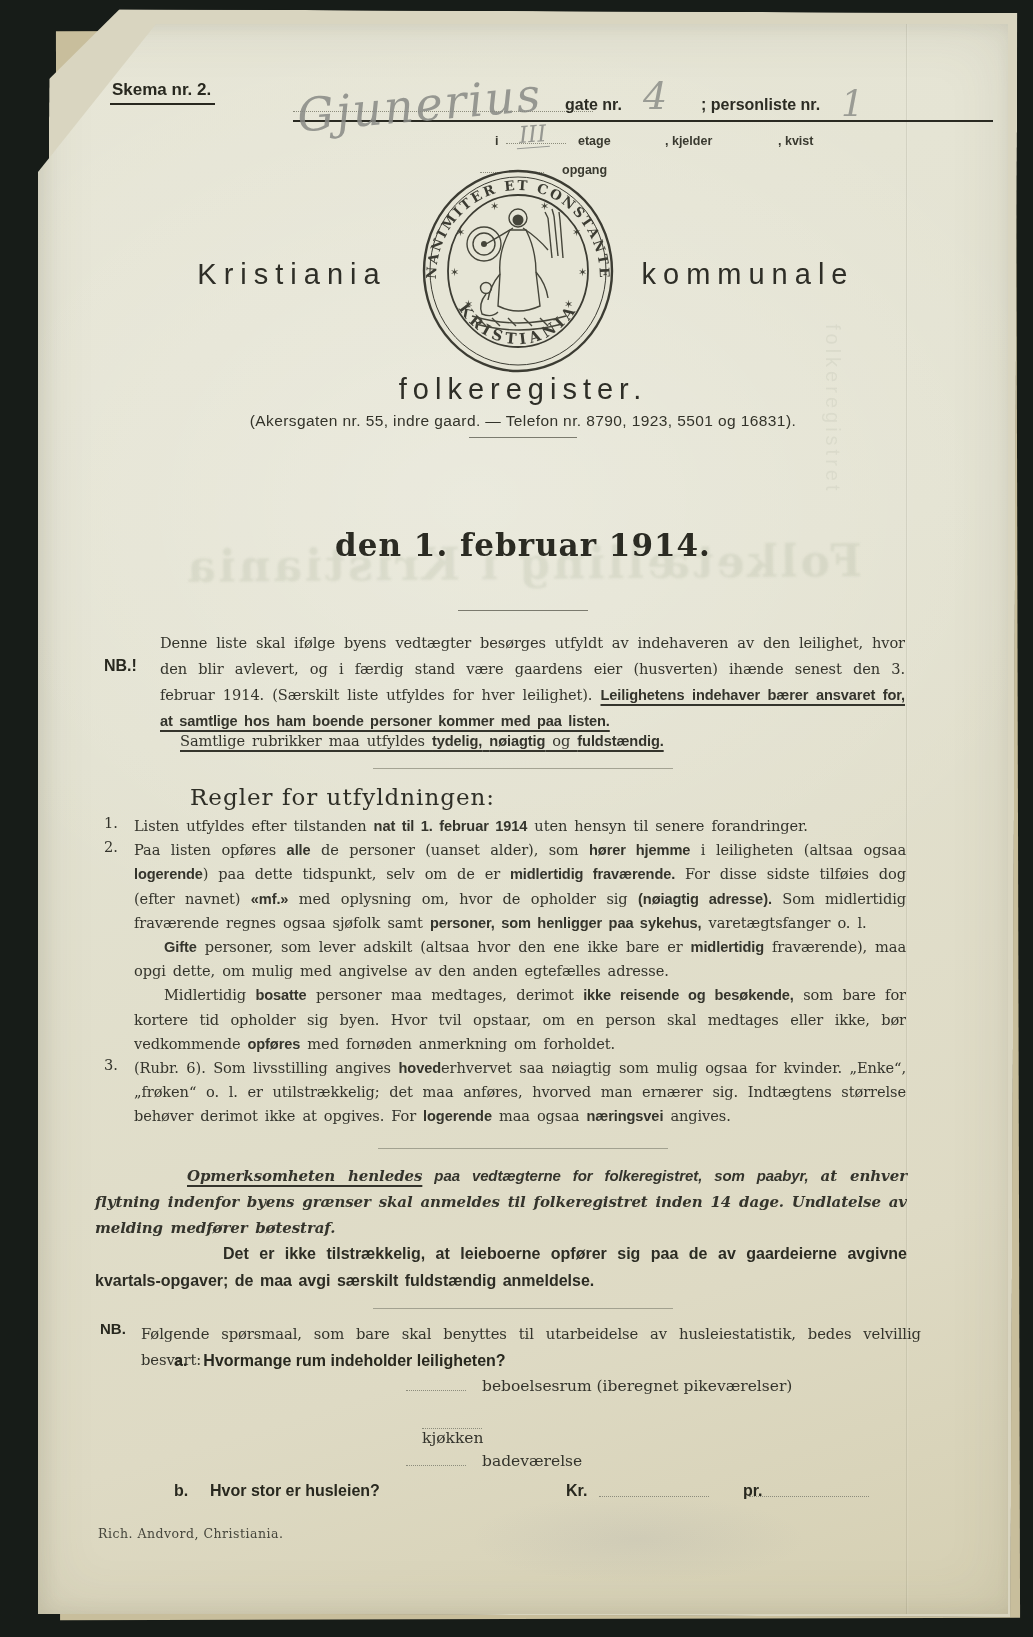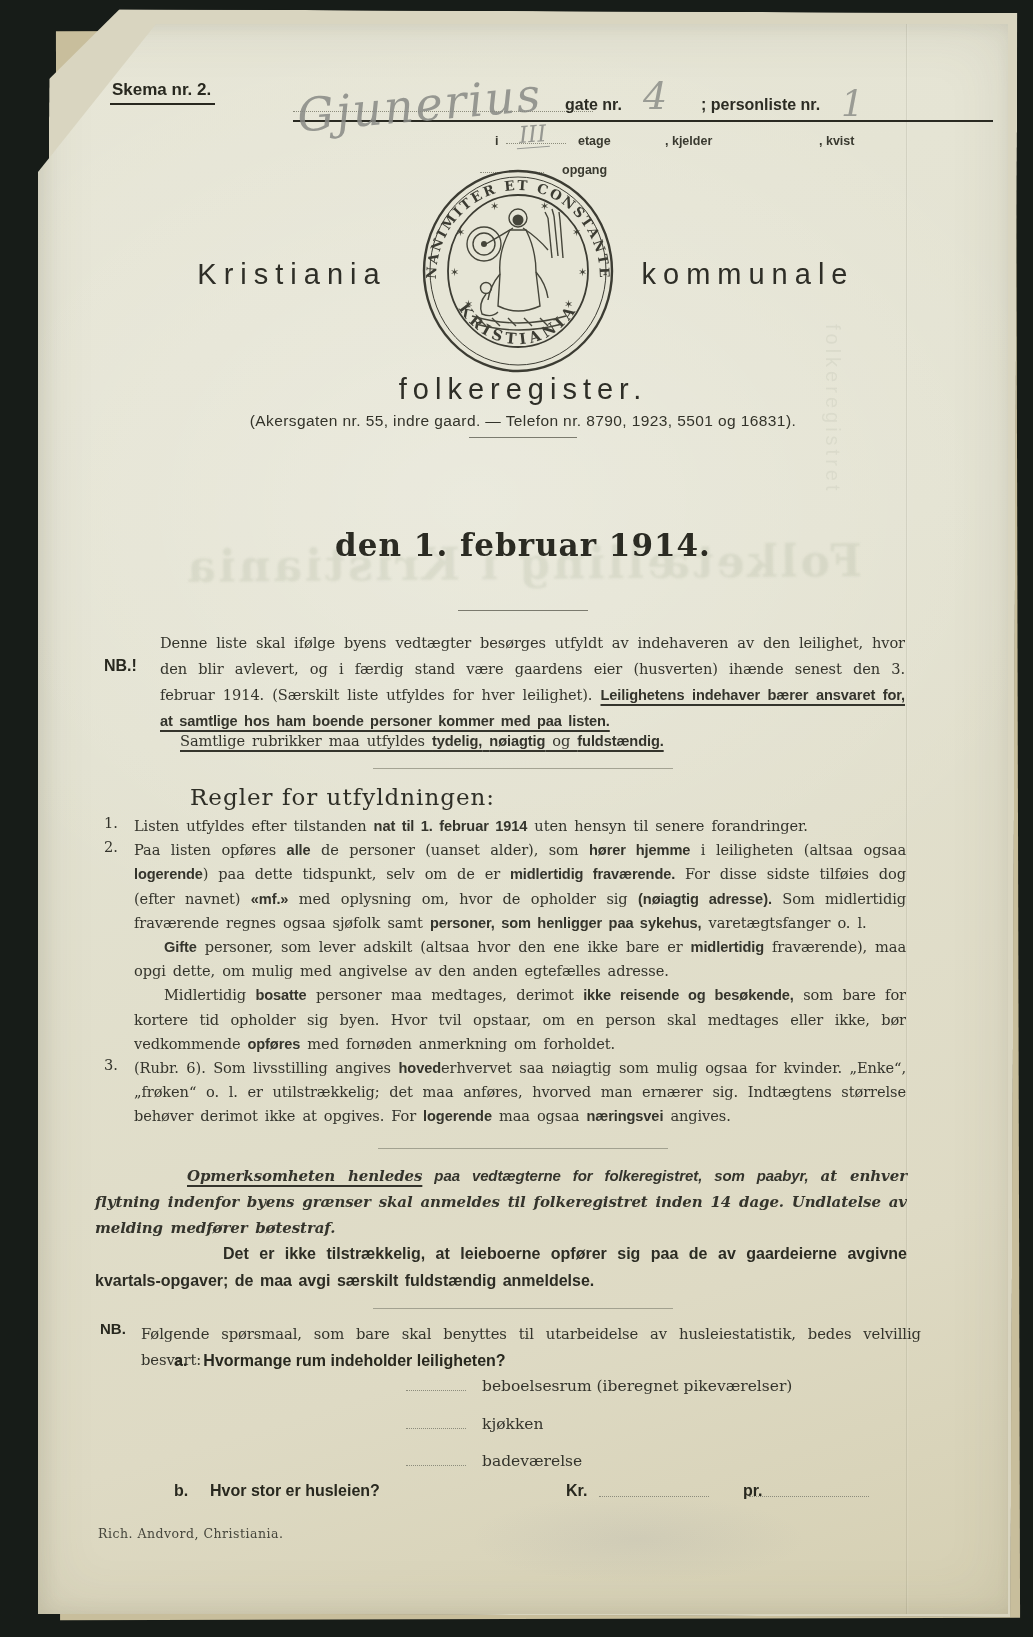--- a/index.html
+++ b/index.html
@@ -45,21 +45,21 @@
   .hdr1 .pers{left:408px;}
   .hdr1 .hw4{position:absolute;left:350px;bottom:2px;font-size:38px;opacity:.8;}
   .hdr1 .hw1{position:absolute;left:548px;bottom:-4px;font-size:36px;opacity:.8;}
 
   .hdr2{position:absolute;left:0;top:98px;width:100%;height:30px;}
   .hdr2 .sm{position:absolute;bottom:4px;font:700 12.5px "Liberation Sans",sans-serif;color:#3a3a30;}
   .hdr2 .i-lab{left:457px;}
   .hdr2 .dot{position:absolute;left:468px;bottom:8px;width:60px;border-bottom:1px dotted #8c8c7c;}
   .hdr2 .etagehw{position:absolute;left:478px;bottom:4px;font-size:23px;opacity:.85;
                  border-bottom:1.5px solid #8a8c87;padding:0 3px;transform:rotate(-4deg);}
-  .hdr2 .etage{left:540px;} .hdr2 .kjelder{left:627px;} .hdr2 .kvist{left:740px;margin-left:41px;}
+  .hdr2 .etage{left:540px;} .hdr2 .kjelder{left:627px;} .hdr2 .kvist{left:740px;}
 
   .hdr3{position:absolute;left:0;top:130px;width:100%;height:26px;}
   .hdr3 .dot{position:absolute;left:442px;bottom:7px;width:64px;border-bottom:1px dotted #8c8c7c;}
   .hdr3 .sm{position:absolute;left:512px;bottom:3px;font:700 12.5px "Liberation Sans",sans-serif;color:#3a3a30;margin-left:12px;}
 
   .seal{position:absolute;left:382px;top:142px;}
   .orgword{position:absolute;top:234px;font:400 29px "Liberation Sans",sans-serif;
            letter-spacing:7px;color:#2e2e27;}
   .org-left{left:128px;width:252px;text-align:center;}
   .org-right{left:584px;width:252px;text-align:center;}
@@ -104,21 +104,21 @@
   .deter{position:absolute;left:57px;top:1216px;width:812px;
          font:700 16px/27px "Liberation Sans",sans-serif;color:#2c2c24;
          text-align:justify;text-indent:128px;word-spacing:2px;}
 
   .nb2-label{position:absolute;left:62px;top:1296px;font:700 15px "Liberation Sans",sans-serif;color:#28281f;}
   .nb2-text{position:absolute;left:103px;top:1297px;width:780px;font-size:14.8px;}
   .qa{position:absolute;left:136px;top:1328px;font:700 16px "Liberation Sans",sans-serif;color:#28281f;}
   .qa .qlab{margin-right:16px;}
 
   .ansrow{position:absolute;display:flex;align-items:baseline;}
-  .a1{left:368px;top:1352px;} .a2{left:368px;top:1390px;} .a3{left:368px;top:1427px;}
+  .a1{left:368px;top:1352px;} .a2{left:368px;top:1390px;flex-direction:column;} .a3{left:368px;top:1427px;}
   .leader{display:inline-block;width:60px;border-bottom:1px dotted #8c8c7c;height:14px;}
   .anslabel{font:15.5px "DejaVu Serif",serif;color:#34342c;margin-left:16px;}
 
   .qb{position:absolute;left:136px;top:1458px;width:760px;height:26px;
       font:700 16px "Liberation Sans",sans-serif;color:#28281f;}
   .qb .blab{position:absolute;left:0;top:0;}
   .qb .btext{position:absolute;left:36px;top:0;}
   .qb .kr{position:absolute;left:392px;top:0;}
   .qb .krdot{position:absolute;left:425px;top:14px;width:110px;border-bottom:1px dotted #8c8c7c;}
   .qb .pr{position:absolute;left:545px;top:0;margin-left:24px;}

